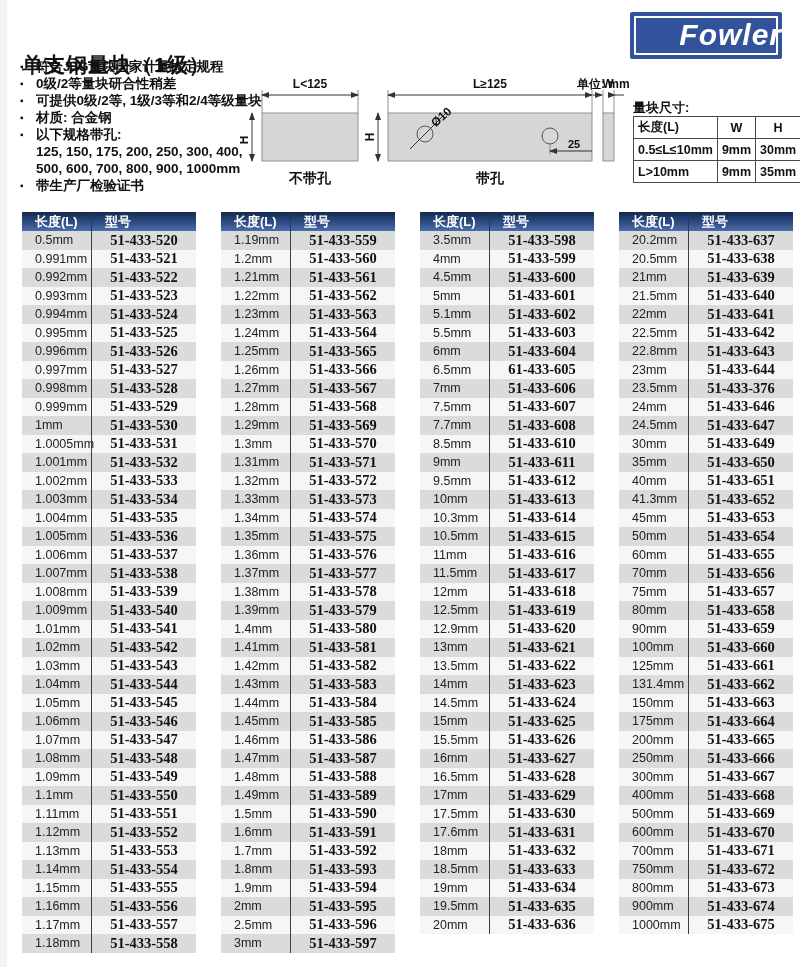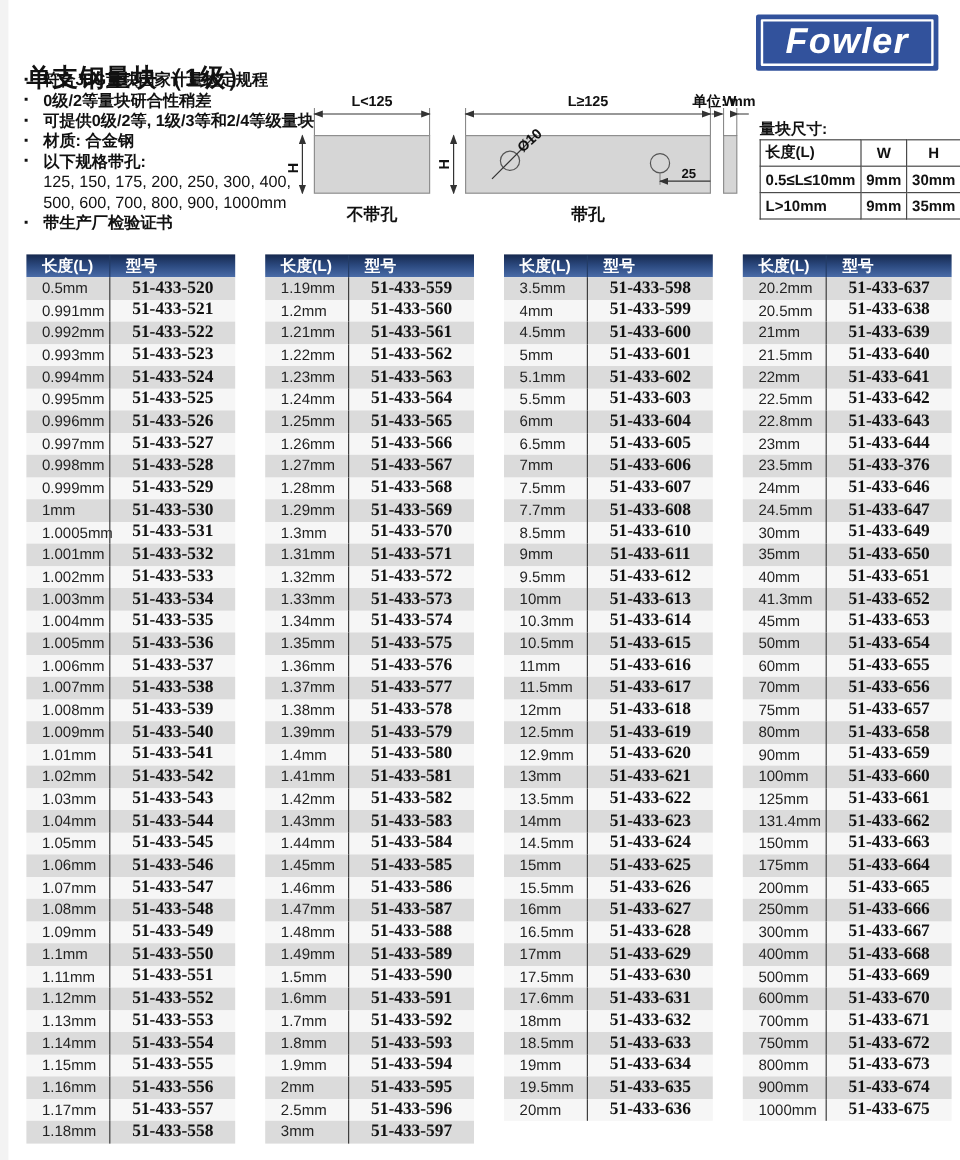--- a/index.html
+++ b/index.html
@@ -6,33 +6,33 @@
   body{
     width:800px;height:967px;position:relative;background:#ffffff;
     font-family:"Liberation Sans","DejaVu Sans",sans-serif;
     overflow:hidden;color:#1a1a1a;
   }
   .left-strip{position:absolute;left:0;top:0;width:7px;height:967px;background:#f3f3f3;}
   
   .page-title{position:absolute;left:22px;top:14px;font-size:21px;font-weight:700;letter-spacing:1px;color:#111;margin-top:37px;}
   .logo{
     position:absolute;left:630px;top:12px;width:152px;height:47px;background:#32529c;
-    display:flex;align-items:center;justify-content:center;border-radius:2px;
+    display:flex;align-items:center;justify-content:flex-end;border-radius:2px;
   }
   .logo-inner{
     position:absolute;left:4px;top:4px;right:4px;bottom:4px;border:2px solid #ffffff;border-radius:1px;
   }
   .logo-text{
     position:relative;color:#ffffff;font-size:30px;font-weight:700;font-style:italic;
     letter-spacing:1px;transform:translateY(-1px);
   }
   .features{position:absolute;left:20px;top:58px;width:300px;list-style:none;margin:0;padding:0;}
   .features li{position:relative;padding-left:16px;font-size:13.5px;font-weight:700;line-height:17px;color:#111;}
   .features li .bullet{position:absolute;left:0;top:0;font-size:10px;}
-  .features .subline{padding-left:16px;font-size:13.5px;font-weight:400;line-height:17px;color:#111;}
+  .features .subline{padding-left:16px;font-size:13.5px;font-weight:700;line-height:17px;color:#111;}
   
   .size-label{position:absolute;left:633px;top:99px;font-size:13px;font-weight:700;color:#111;}
   .size-table{
     position:absolute;left:633px;top:116px;border-collapse:collapse;
     font-size:12.5px;font-weight:700;color:#111;background:#fff;
   }
   .size-table th,.size-table td{border:1px solid #4a4a4a;padding:0 4px;height:21px;}
   .size-table th:first-child,.size-table td:first-child{width:86px;text-align:left;}
   .size-table th,.size-table td{text-align:center;}
   .size-table td:nth-child(2),.size-table th:nth-child(2){width:32px;}
@@ -510,21 +510,21 @@
       <div class="grow">
         <span class="cl">5.5mm</span>
         <span class="cm">51-433-603</span>
       </div>
       <div class="grow">
         <span class="cl">6mm</span>
         <span class="cm">51-433-604</span>
       </div>
       <div class="grow">
         <span class="cl">6.5mm</span>
-        <span class="cm">51-433-605</span>
+        <span class="cm">61-433-605</span>
       </div>
       <div class="grow">
         <span class="cl">7mm</span>
         <span class="cm">51-433-606</span>
       </div>
       <div class="grow">
         <span class="cl">7.5mm</span>
         <span class="cm">51-433-607</span>
       </div>
       <div class="grow">

